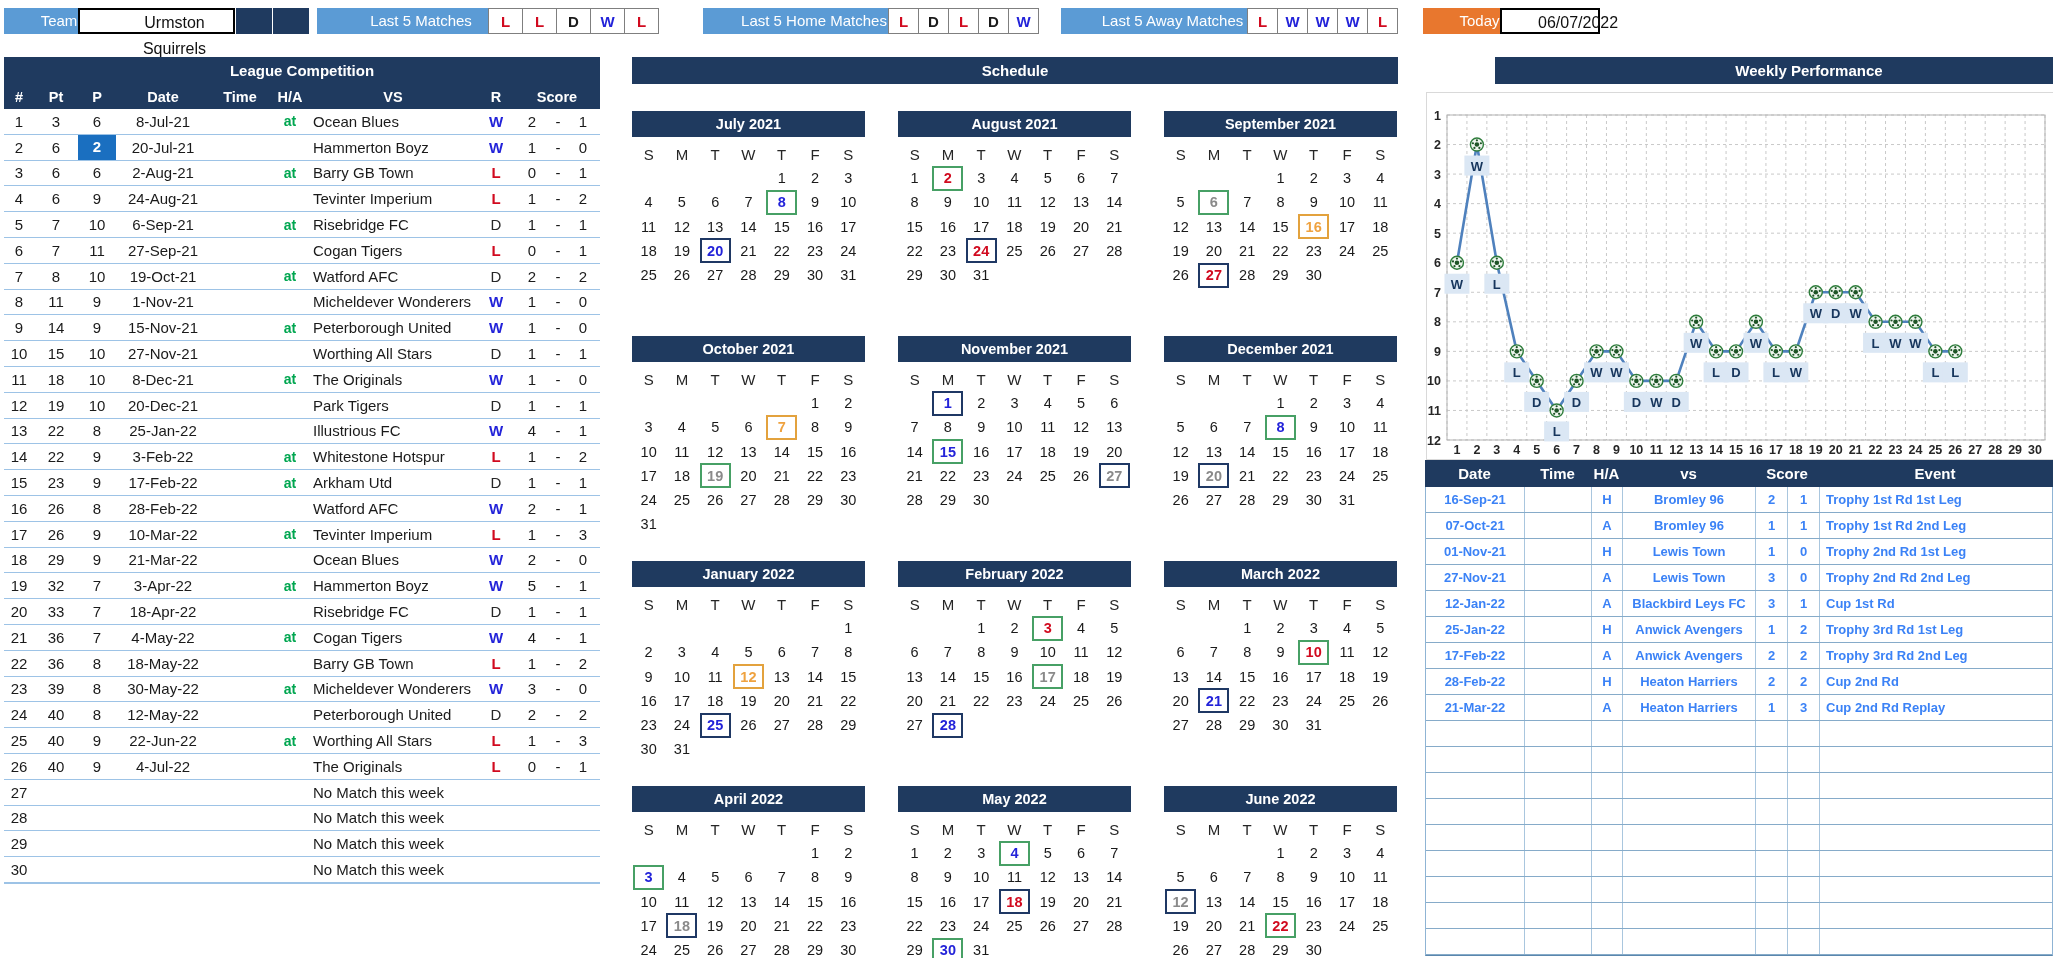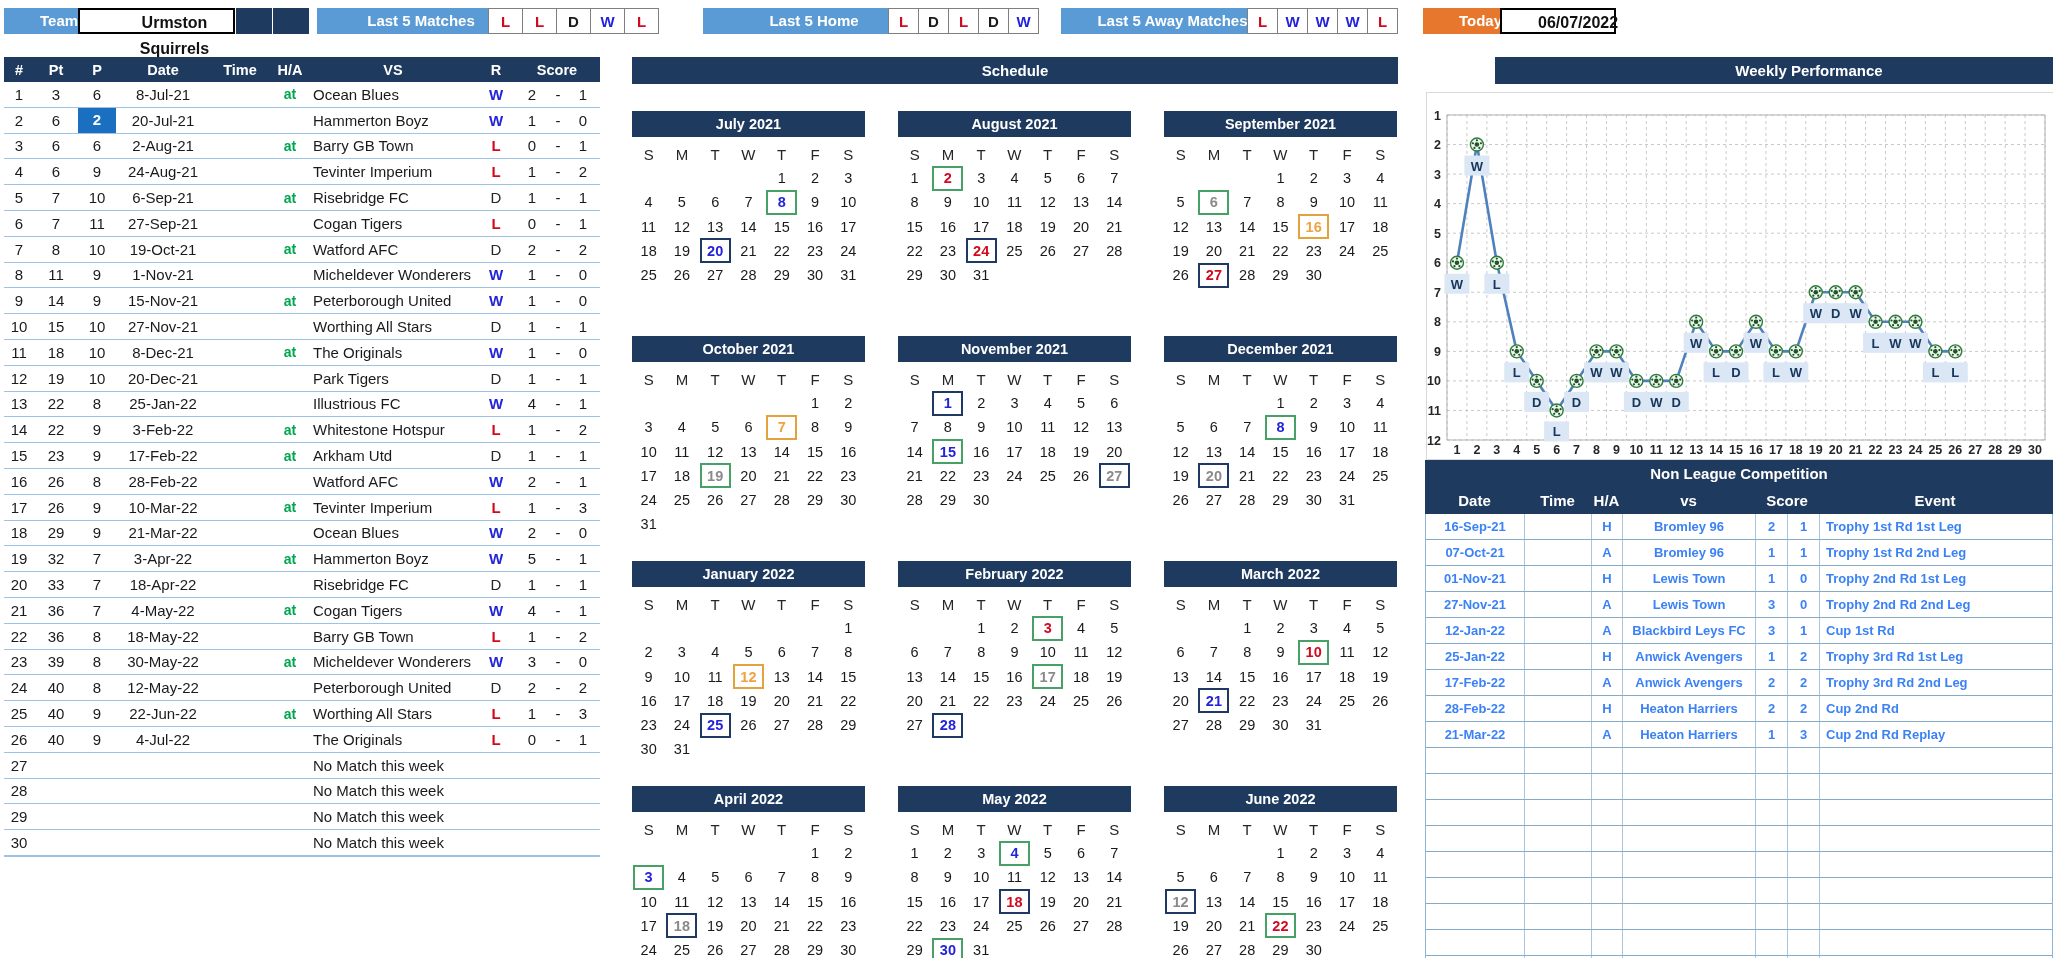--- a/index.html
+++ b/index.html
@@ -2,21 +2,21 @@
 <html><head>
 <meta charset="utf-8">
 <style>
   html,body{margin:0;padding:0;}
   body{
     width:2053px;height:958px;position:relative;background:#fff;
     font-family:"Liberation Sans",sans-serif;overflow:hidden;color:#1a1a1a;
   }
   
   .topbar{position:absolute;left:4px;top:8px;display:flex;align-items:flex-start;}
-  .tb{height:26px;line-height:26px;box-sizing:border-box;font-weight:bold;font-size:15px;text-align:center;flex:none;padding-left:36px;}
+  .tb{height:26px;line-height:26px;box-sizing:border-box;font-weight:normal;font-size:15px;text-align:center;flex:none;padding-left:36px;}
   .tb-blue{background:#5b9bd5;color:#fff;}
   .tb-navy{background:#1f3a5f;color:#fff;font-size:13px;border-left:1px solid #fff;}
   .tb-box{background:#fff;border:2px solid #000000;color:#111;font-size:16px;}
   .tb-orange{background:#e8772e;color:#fff;}
   .results{display:flex;flex:none;}
   .rbox{display:inline-block;height:26px;line-height:26px;box-sizing:border-box;background:#fff;
         border:1px solid #7f7f7f;margin-left:-1px;text-align:center;font-weight:bold;font-size:15px;}
   .w35 .rbox{width:35px;} .w31 .rbox{width:31px;}
   .r-W{color:#2323d9;} .r-L{color:#d10a1f;} .r-D{color:#1a1a1a;}
   
@@ -87,24 +87,25 @@
     </div>
   <div class="tb tb-blue" style="width:187px;margin-left:22px">Last 5 Away Matches</div>
   <div class="results w31">
       <span class="rbox r-L">L</span>
       <span class="rbox r-W">W</span>
       <span class="rbox r-W">W</span>
       <span class="rbox r-W">W</span>
       <span class="rbox r-L">L</span>
     </div>
   <div class="tb tb-orange" style="width:77px;margin-left:25px">Today</div>
-  <div class="tb tb-box" style="width:116px">06/07/2022</div>
+  <div class="tb tb-box" style="width:100px">06/07/2022</div>
 </div>
 
 <div class="league">
+  <div class="title-bar">League Competition</div>
   <div class="lg-grid lg-header">
     <span>#</span>
     <span>Pt</span>
     <span>P</span>
     <span>Date</span>
     <span>Time</span>
     <span>H/A</span>
     <span>VS</span>
     <span>R</span>
     <span style="grid-column:9 / span 3">Score</span>
@@ -1425,21 +1426,20 @@
     <circle cx="528.3" cy="258.3636363636364" r="6.5" fill="#eef5ee" stroke="#2f7d3c" stroke-width="1.4"></circle>
     <circle cx="528.3" cy="258.3636363636364" r="2.3" fill="#1e5426"></circle>
     <circle cx="528.3" cy="254.16363636363639" r="1.1" fill="#1e5426"></circle>
     <circle cx="532.2944373684396" cy="257.0657649872616" r="1.1" fill="#1e5426"></circle>
     <circle cx="530.7686980596284" cy="261.76150774001115" r="1.1" fill="#1e5426"></circle>
     <circle cx="525.8313019403715" cy="261.76150774001115" r="1.1" fill="#1e5426"></circle>
     <circle cx="524.3055626315603" cy="257.0657649872616" r="1.1" fill="#1e5426"></circle>
   </svg>
 
 <div class="nonleague">
-  <div class="title-bar">Non League Competition</div>
   <div class="nl-grid nl-header">
     <span>Date</span>
     <span>Time</span>
     <span>H/A</span>
     <span>vs</span>
     <span style="grid-column:5 / span 2">Score</span>
     <span>Event</span>
   </div>
   <div class="nl-rows" id="nl-rows">
       <div class="nl-grid nl-row">

